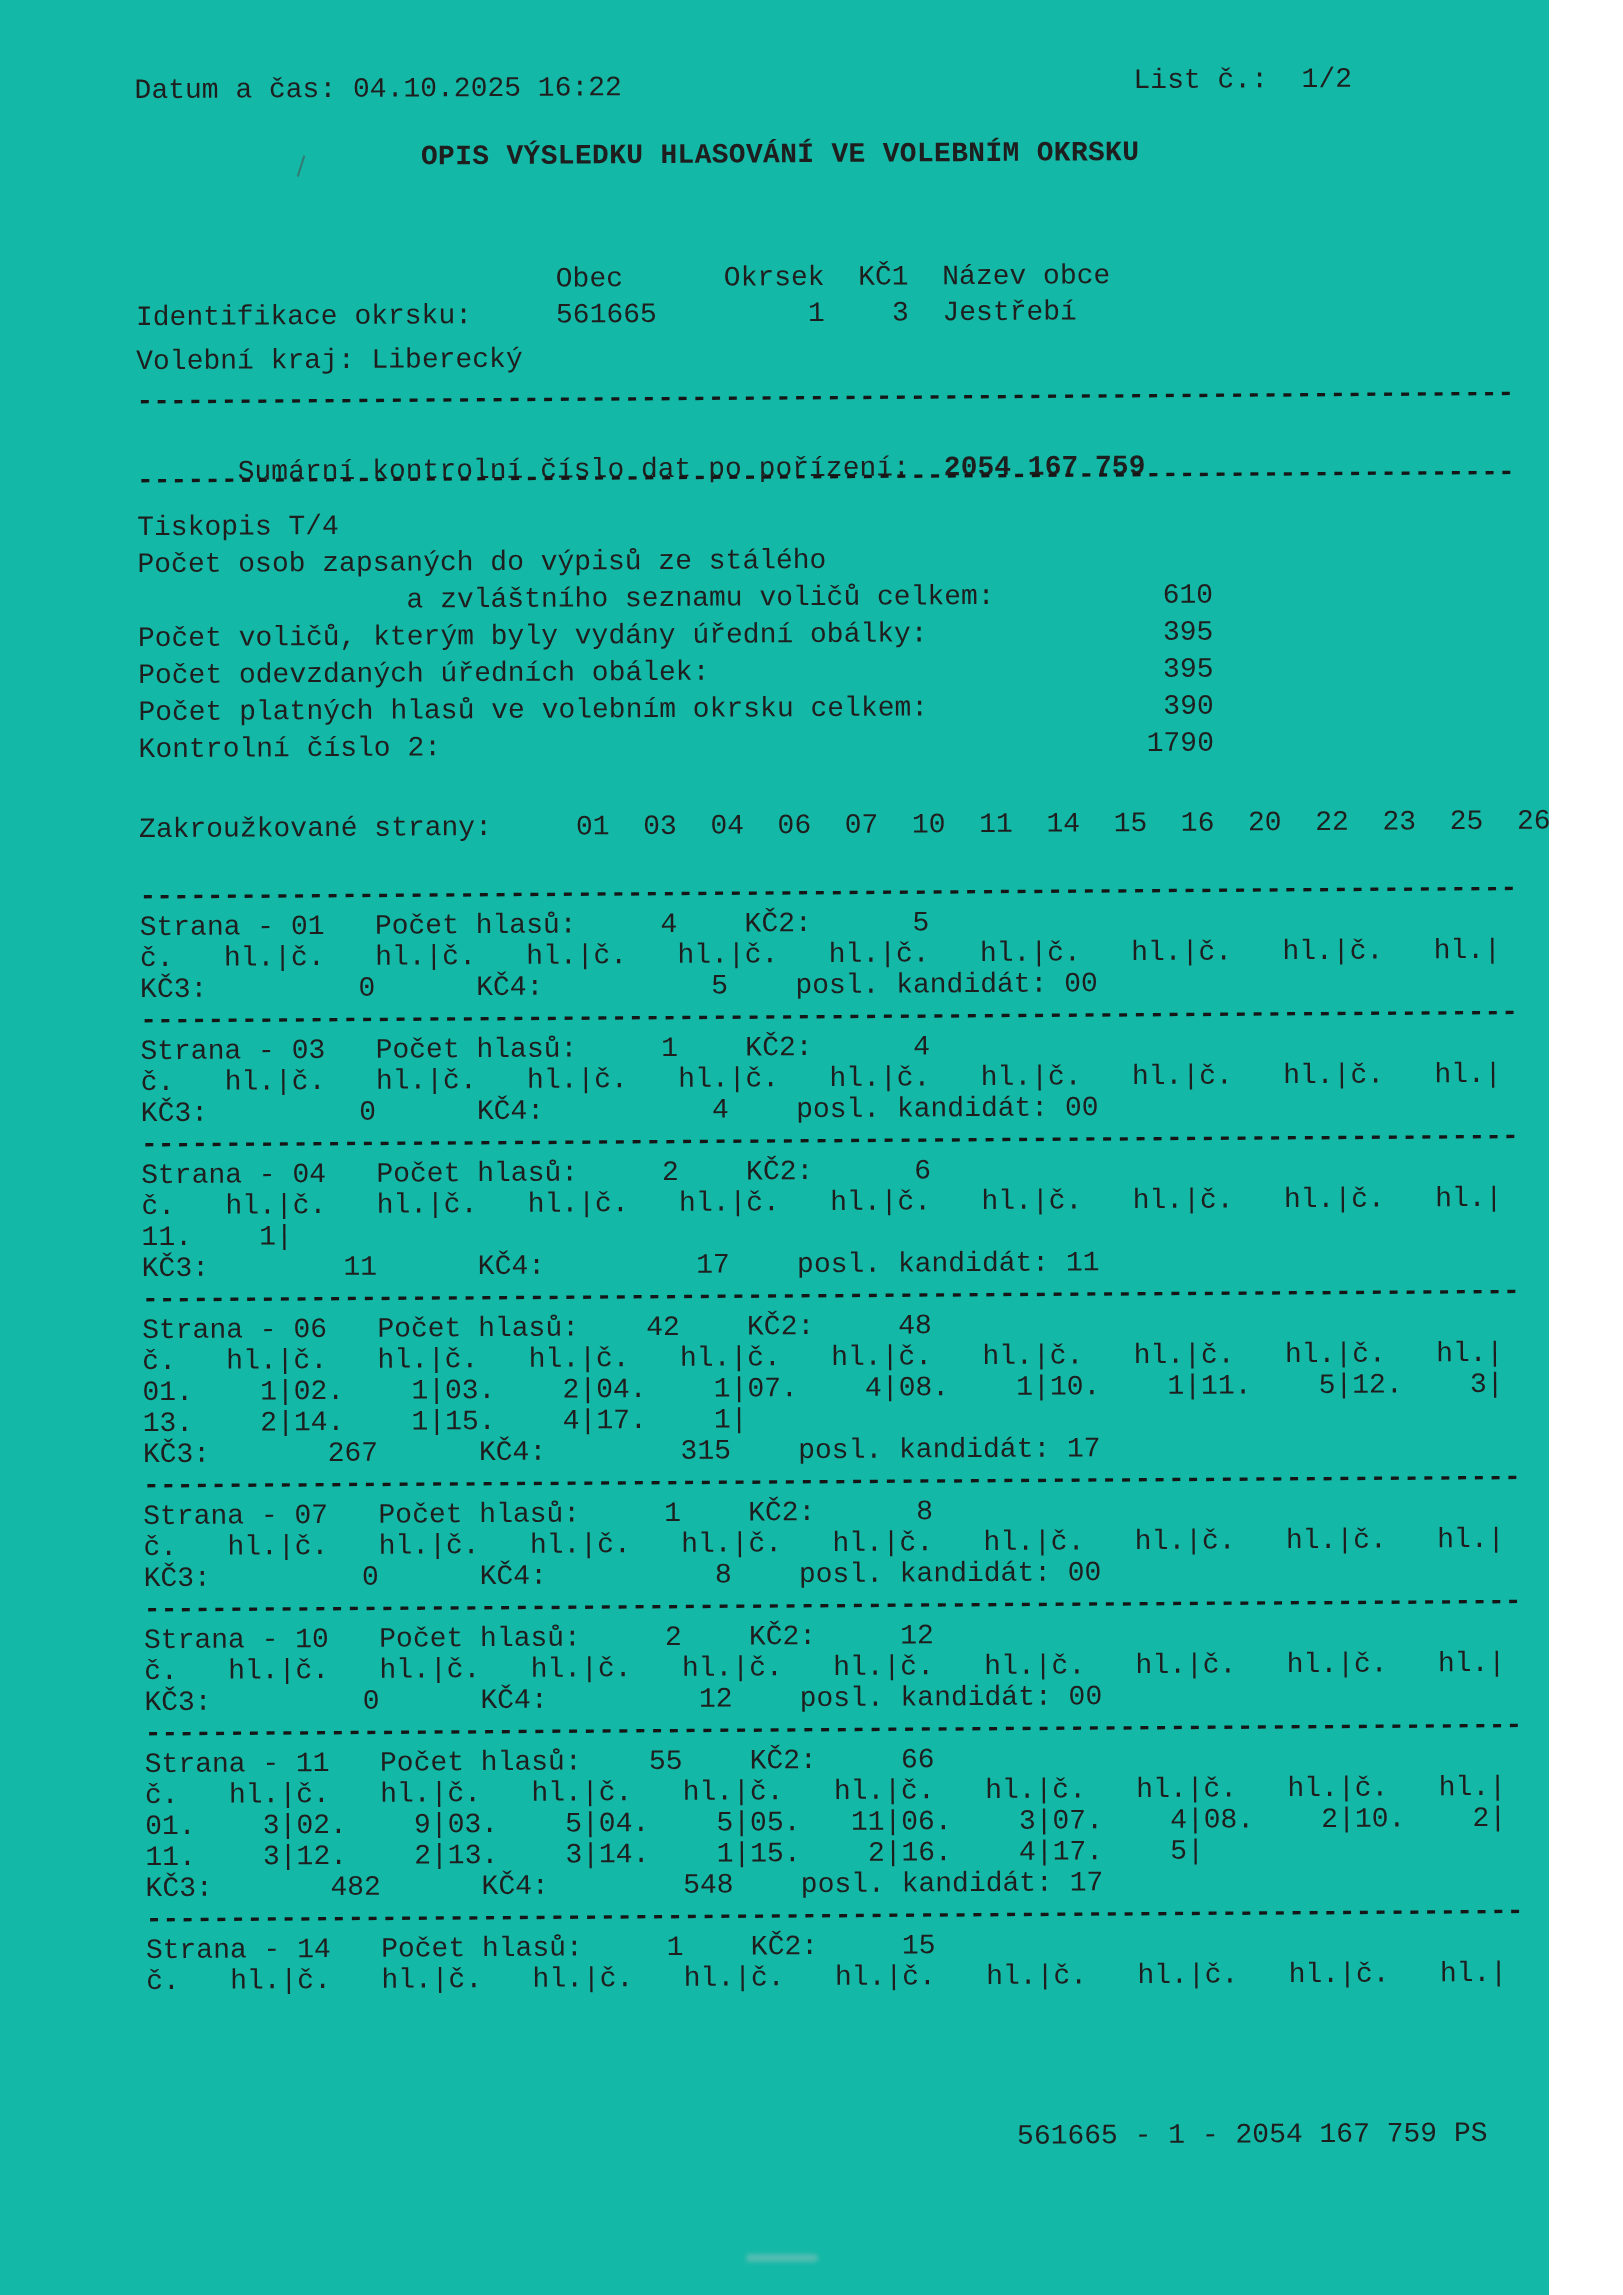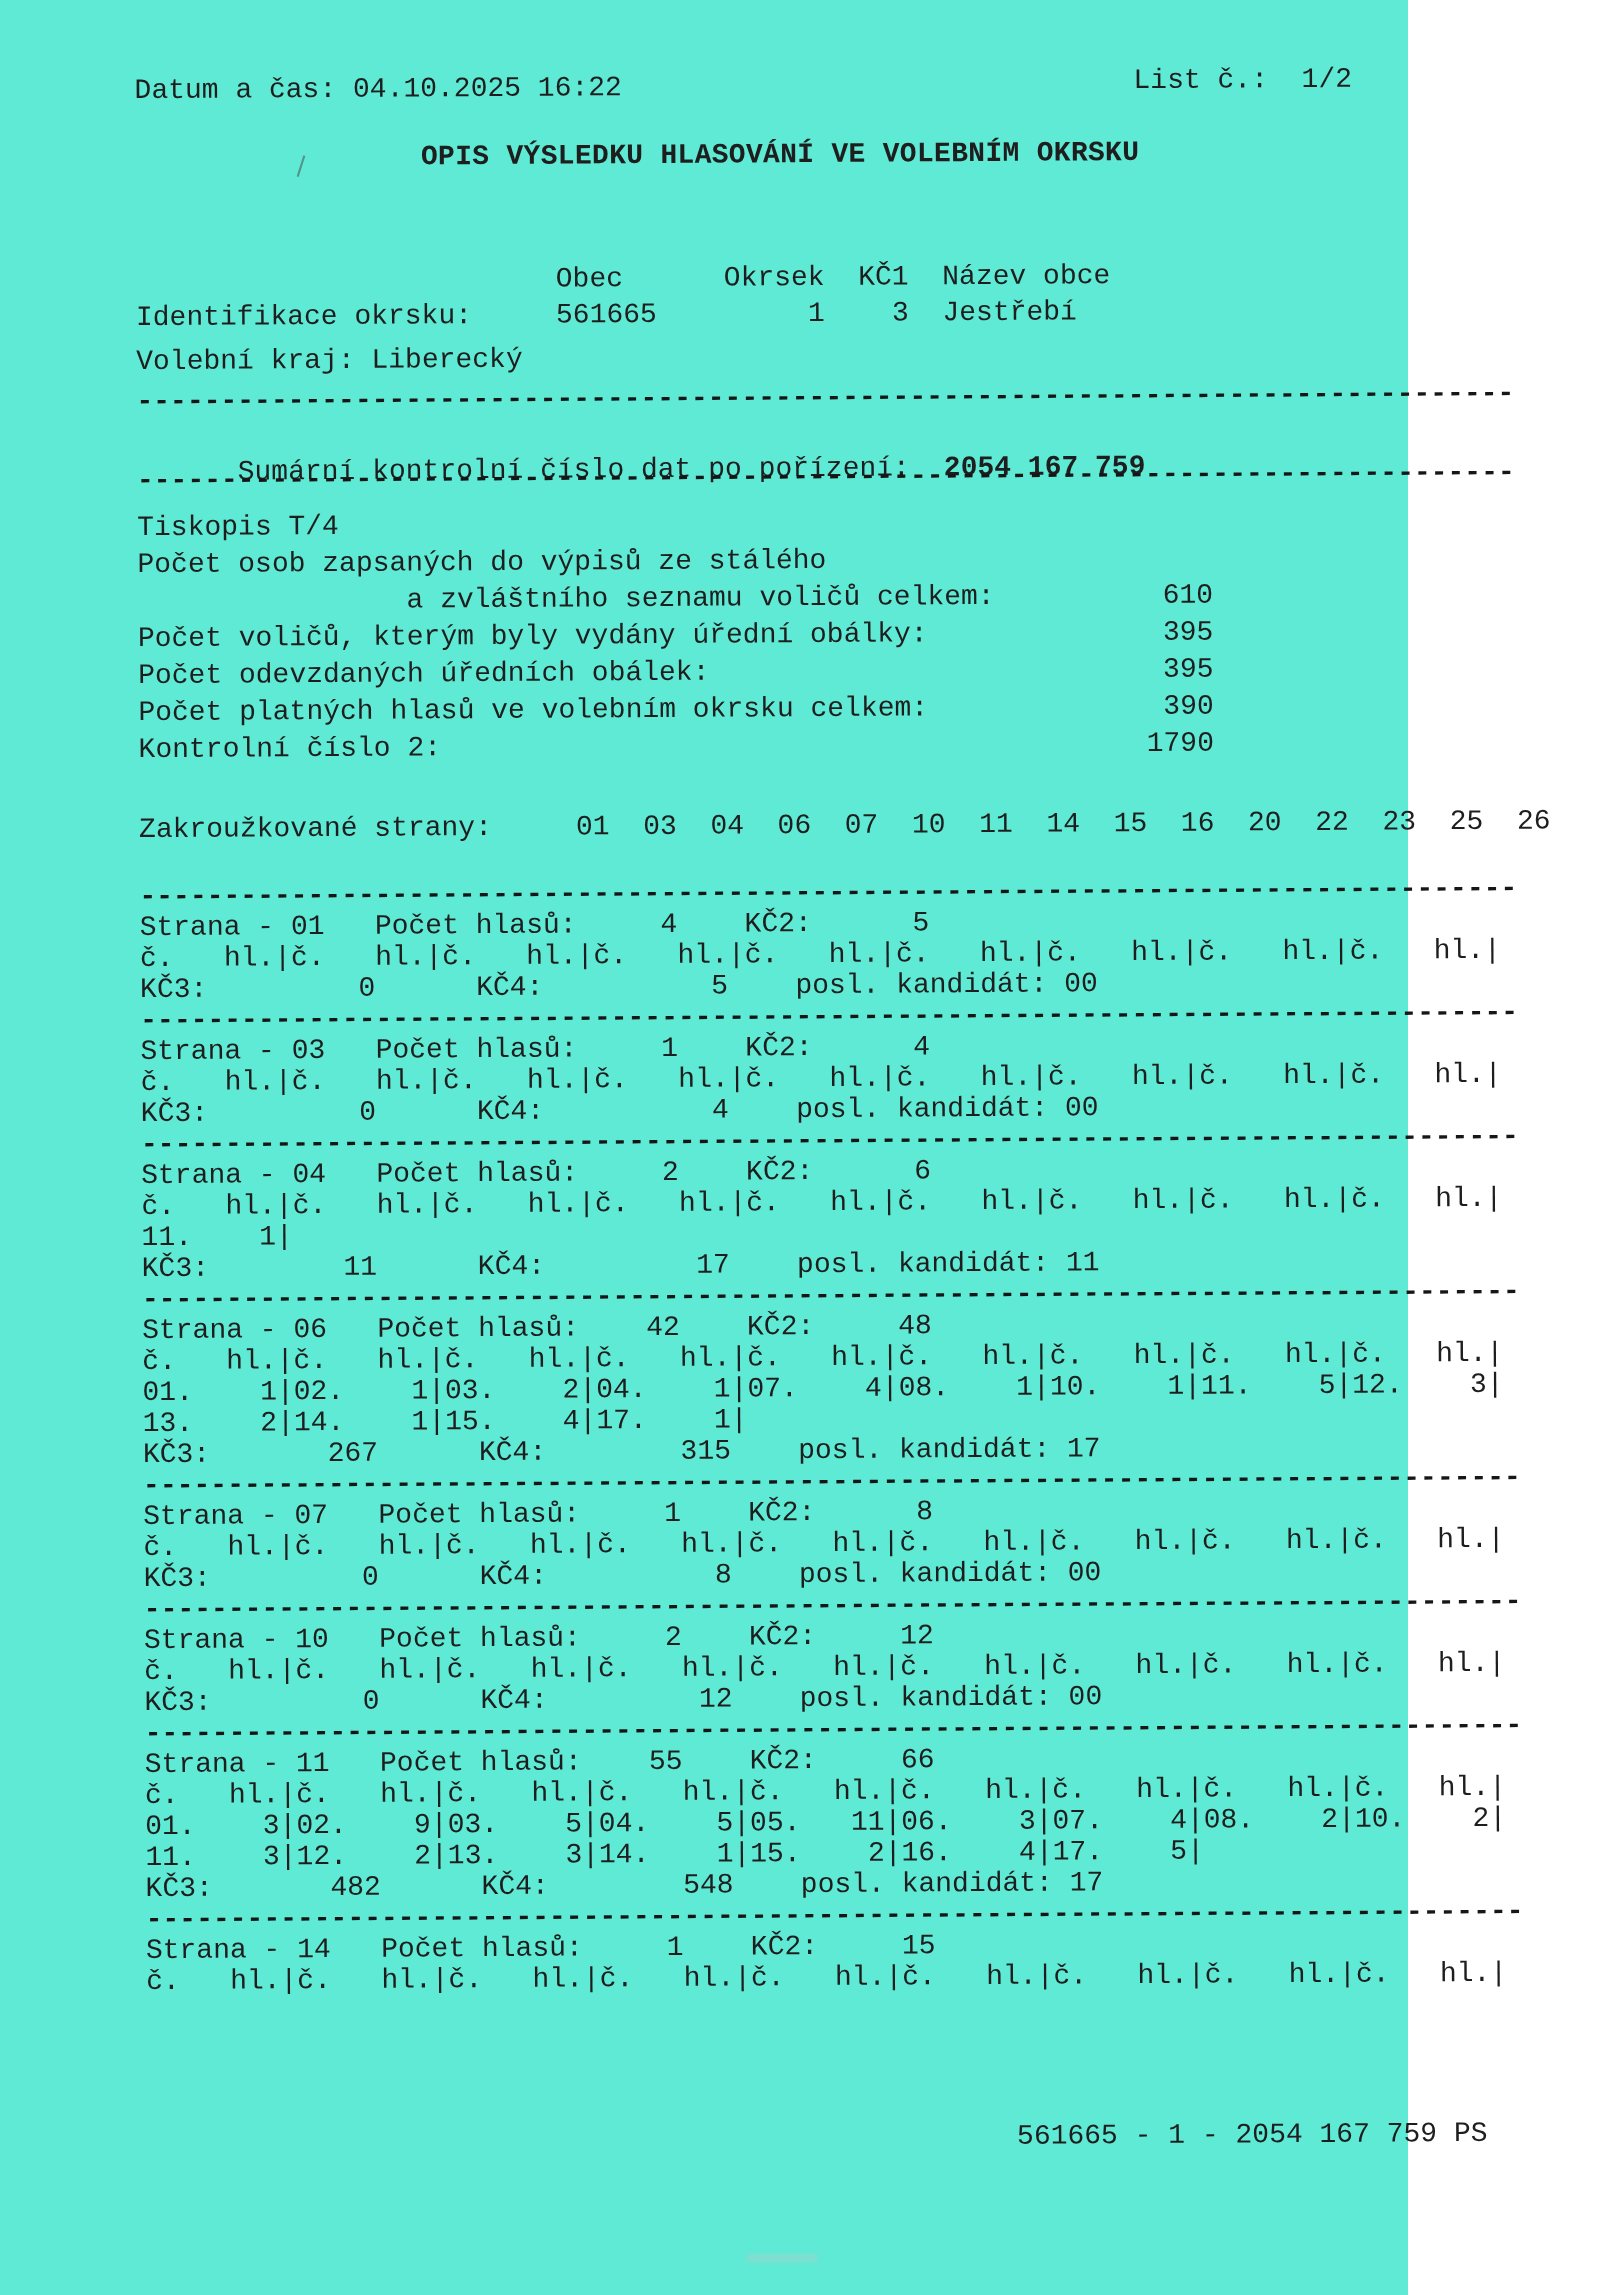--- a/index.html
+++ b/index.html
@@ -7,23 +7,23 @@
     padding: 0;
     background: #ffffff;
   }
   body {
     width: 1623px;
     height: 2295px;
     overflow: hidden;
   }
   .page {
     position: relative;
-    width: 1408px;
+    width: 1549px;
     height: 2295px;
-    background: #5eead4;
+    background: #14b8a6;
     font-family: "Liberation Mono", "DejaVu Sans Mono", monospace;
     font-size: 28px;
     color: #1e1e1e;
   }
   .rot {
     position: absolute;
     left: 0; top: 0; right: 0; bottom: 0;
     transform: rotate(-0.35deg);
     transform-origin: 812px 1145px;
   }

